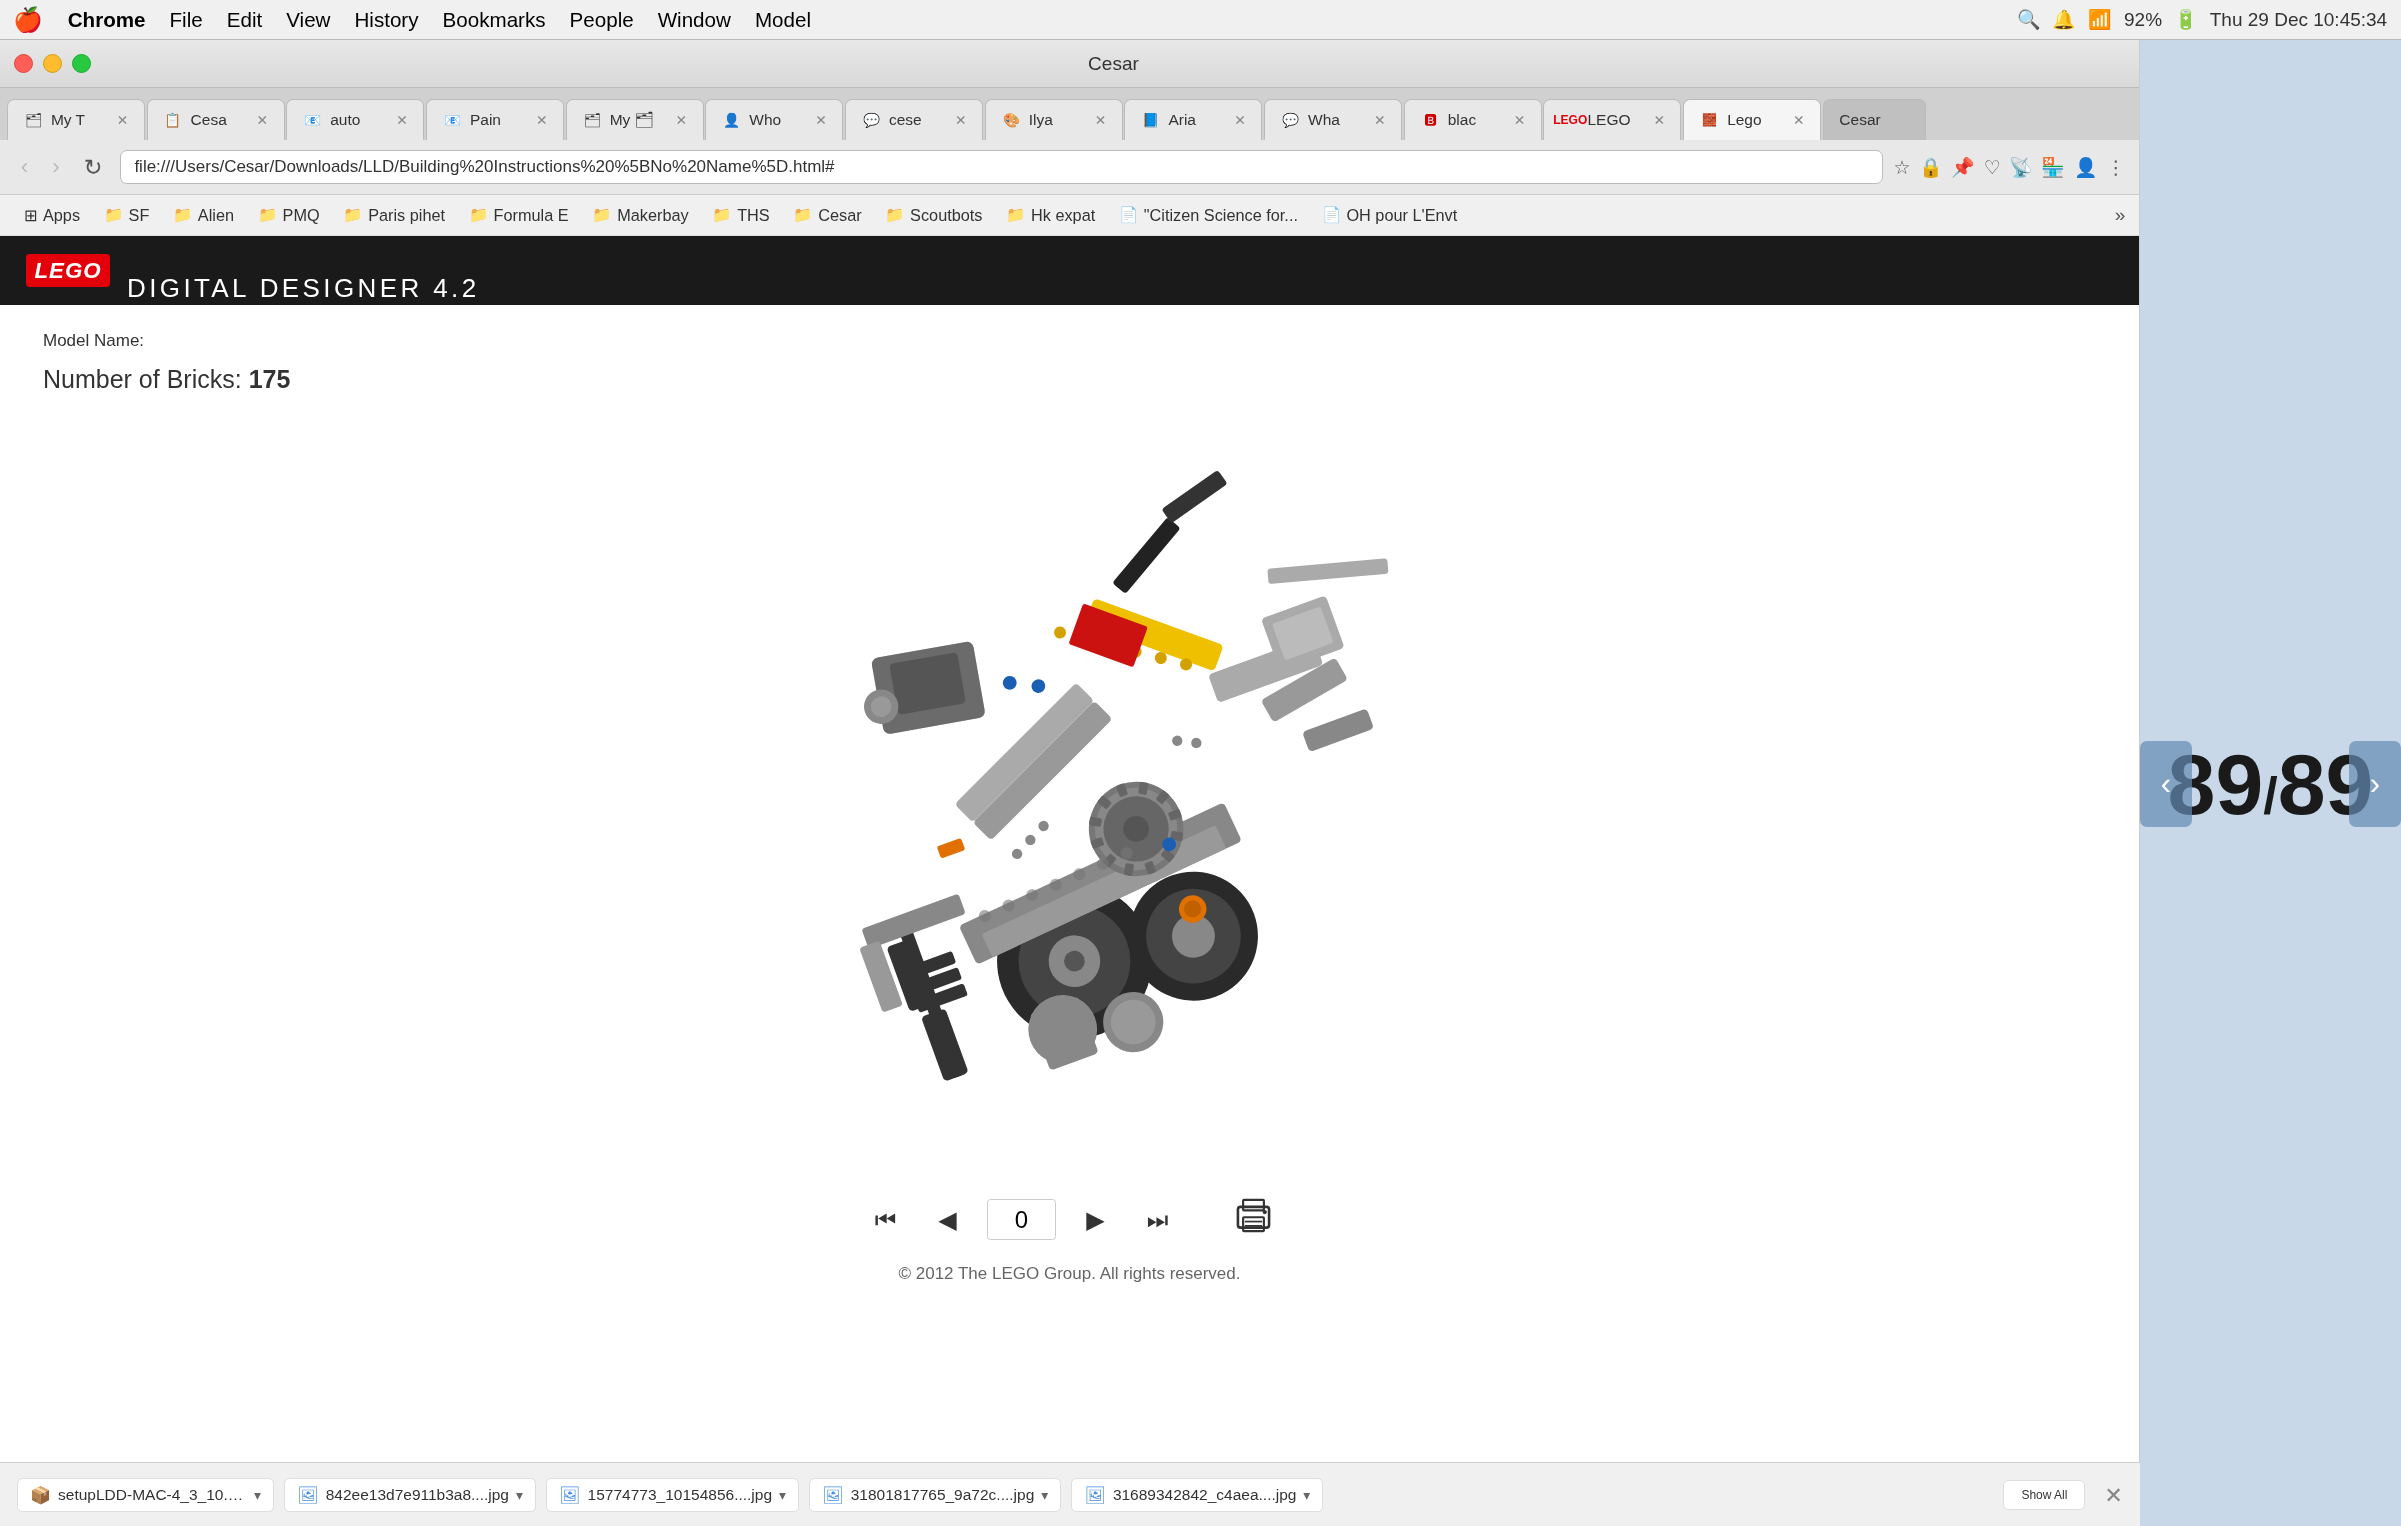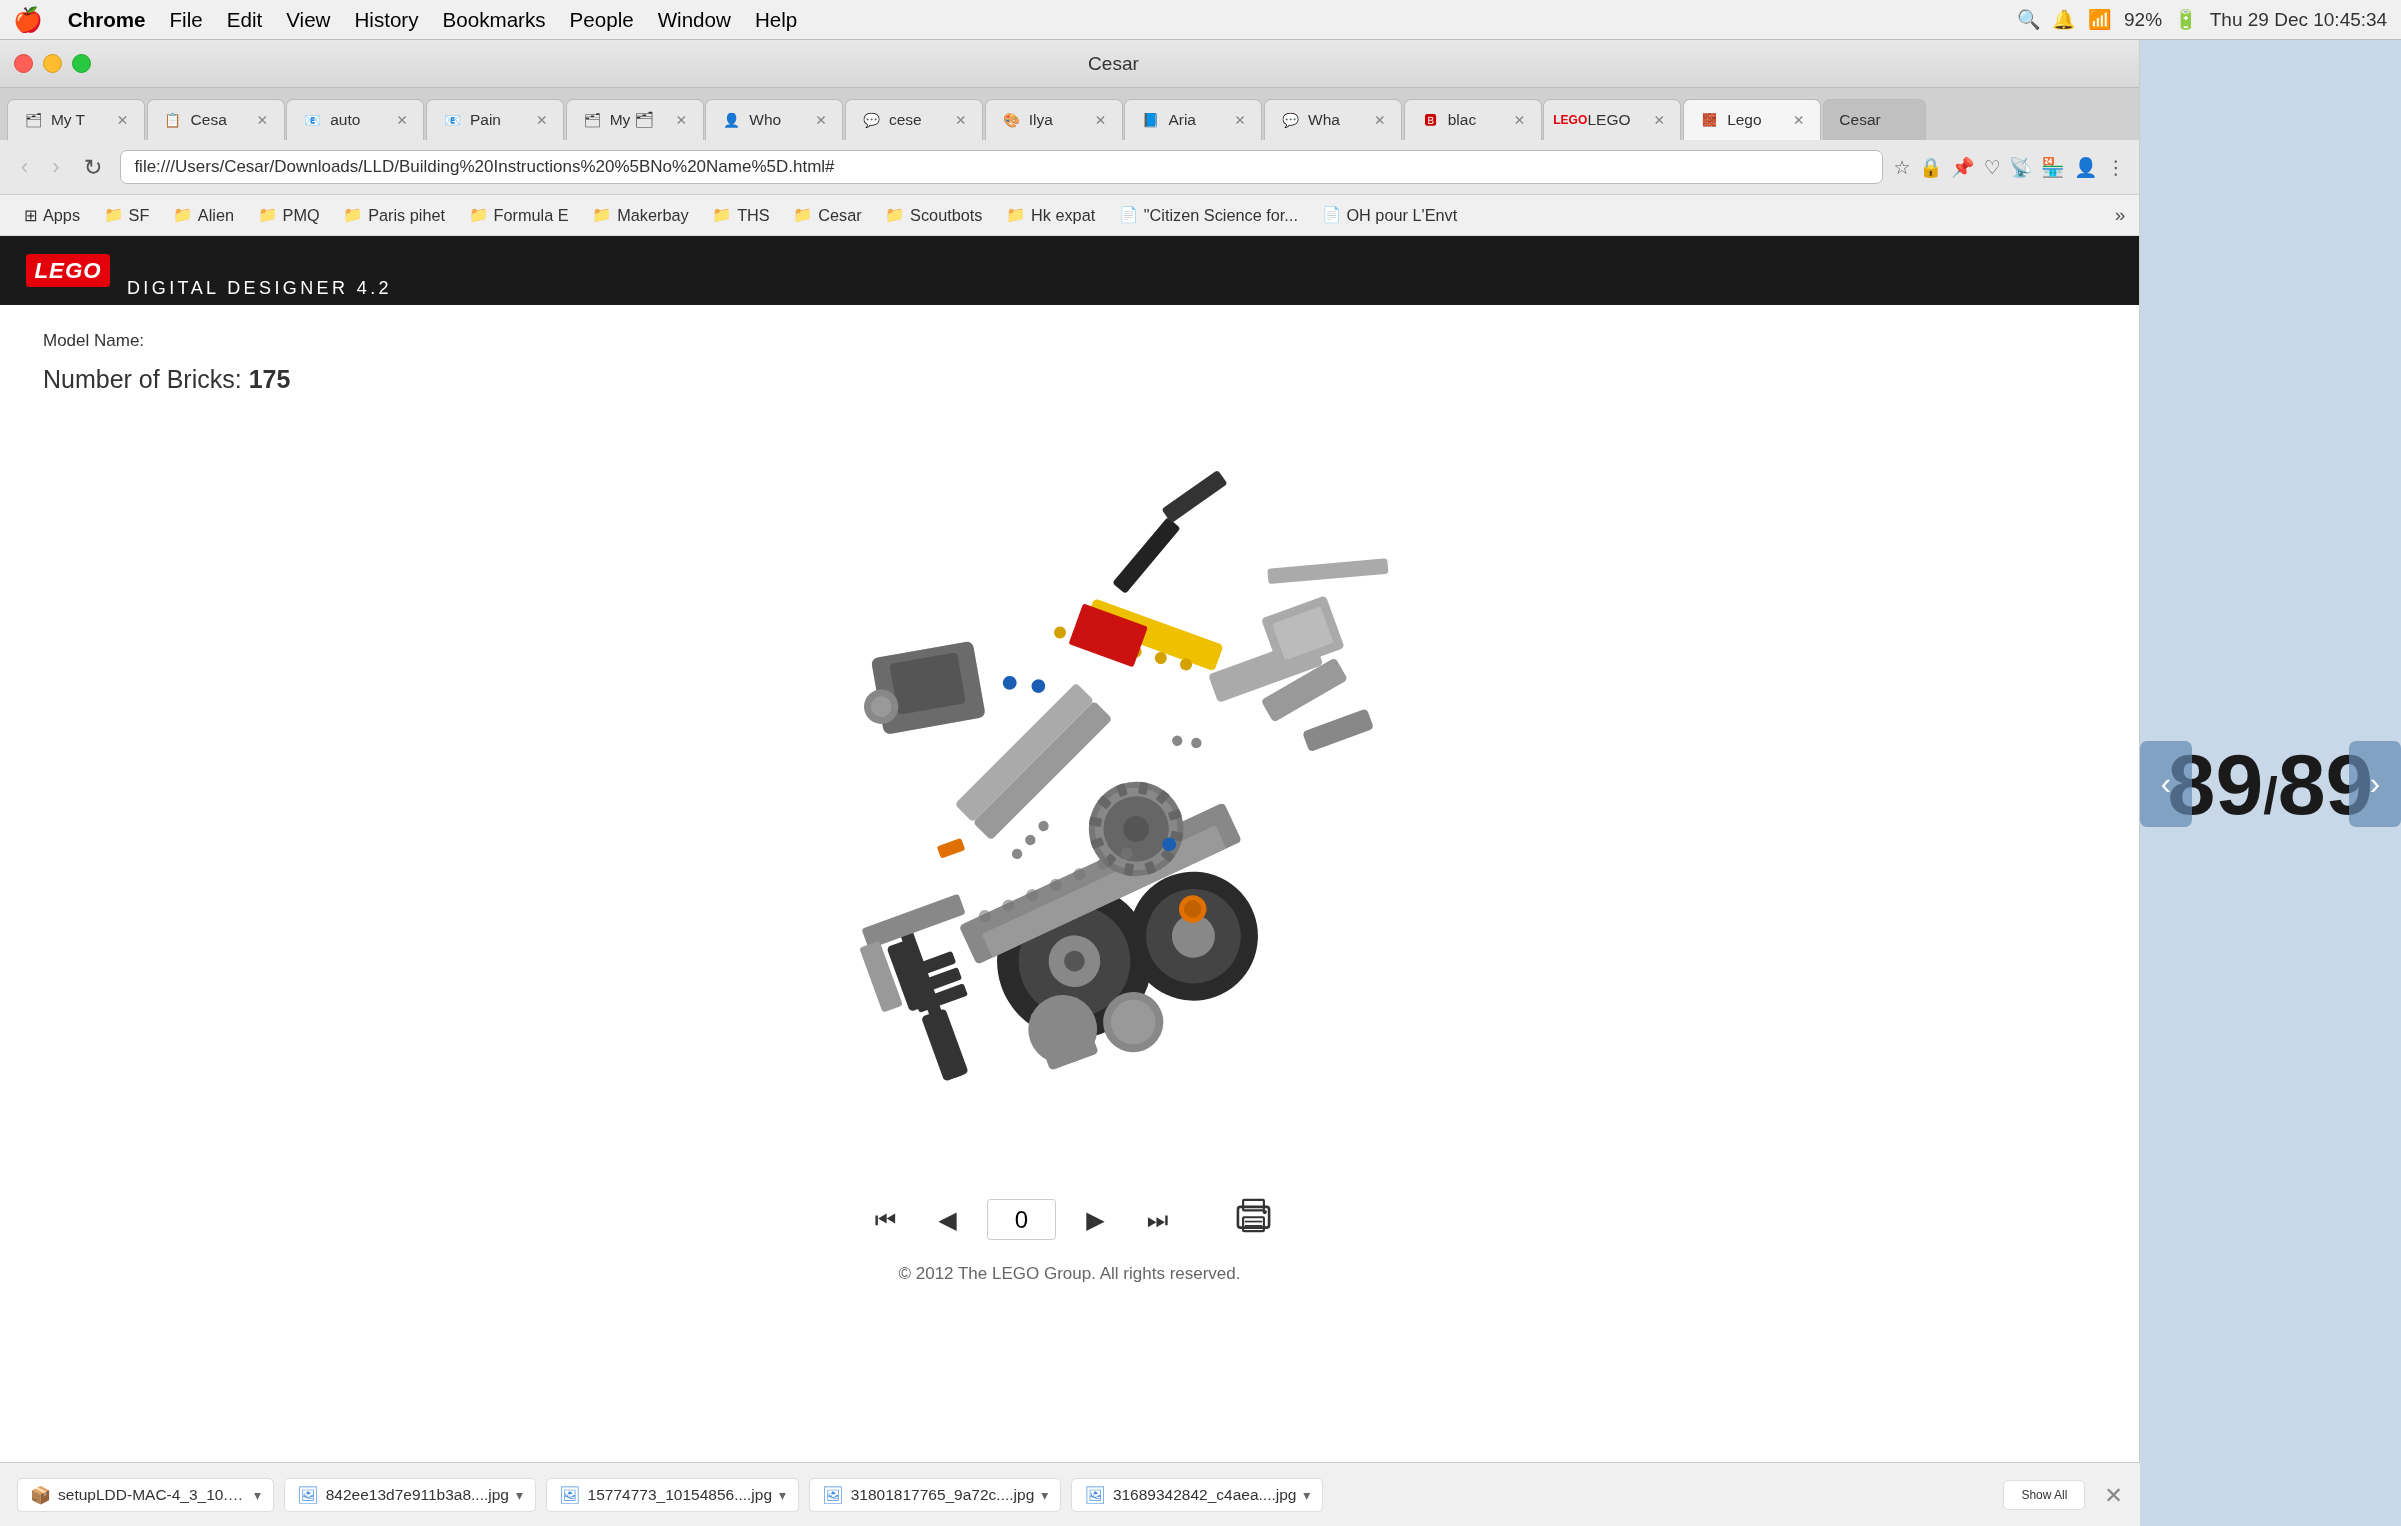--- a/index.html
+++ b/index.html
@@ -162,21 +162,21 @@
       color: #fff;
       font-weight: 900;
       font-size: 22.3px;
       padding: 3.4px 8.6px;
       border-radius: 3.4px;
       letter-spacing: 0.9px;
       font-style: italic;
     }
     #ldd-title {
       color: #fff;
-      font-size: 18px;
+      font-size: 26px;
       font-weight: 300;
       letter-spacing: 3.4px;
       text-transform: uppercase;
       margin-top: 36px;
     }
 
     
     #page-body {
       padding: 26px 43px;
       background: #fff;
@@ -332,21 +332,21 @@
 <div id="menubar">
   <span style="font-size:24px;">🍎</span>
   <span class="menu-item bold">Chrome</span>
   <span class="menu-item">File</span>
   <span class="menu-item">Edit</span>
   <span class="menu-item">View</span>
   <span class="menu-item">History</span>
   <span class="menu-item">Bookmarks</span>
   <span class="menu-item">People</span>
   <span class="menu-item">Window</span>
-  <span class="menu-item">Help</span>
+  <span class="menu-item">Model</span>
   <div class="right-icons">
     <span style="font-size:19px;">🔍</span>
     <span>🔔</span>
     <span>📶</span>
     <span>92%</span>
     <span>🔋</span>
     <span>Thu 29 Dec  10:45:34</span>
   </div>
 </div>
 

